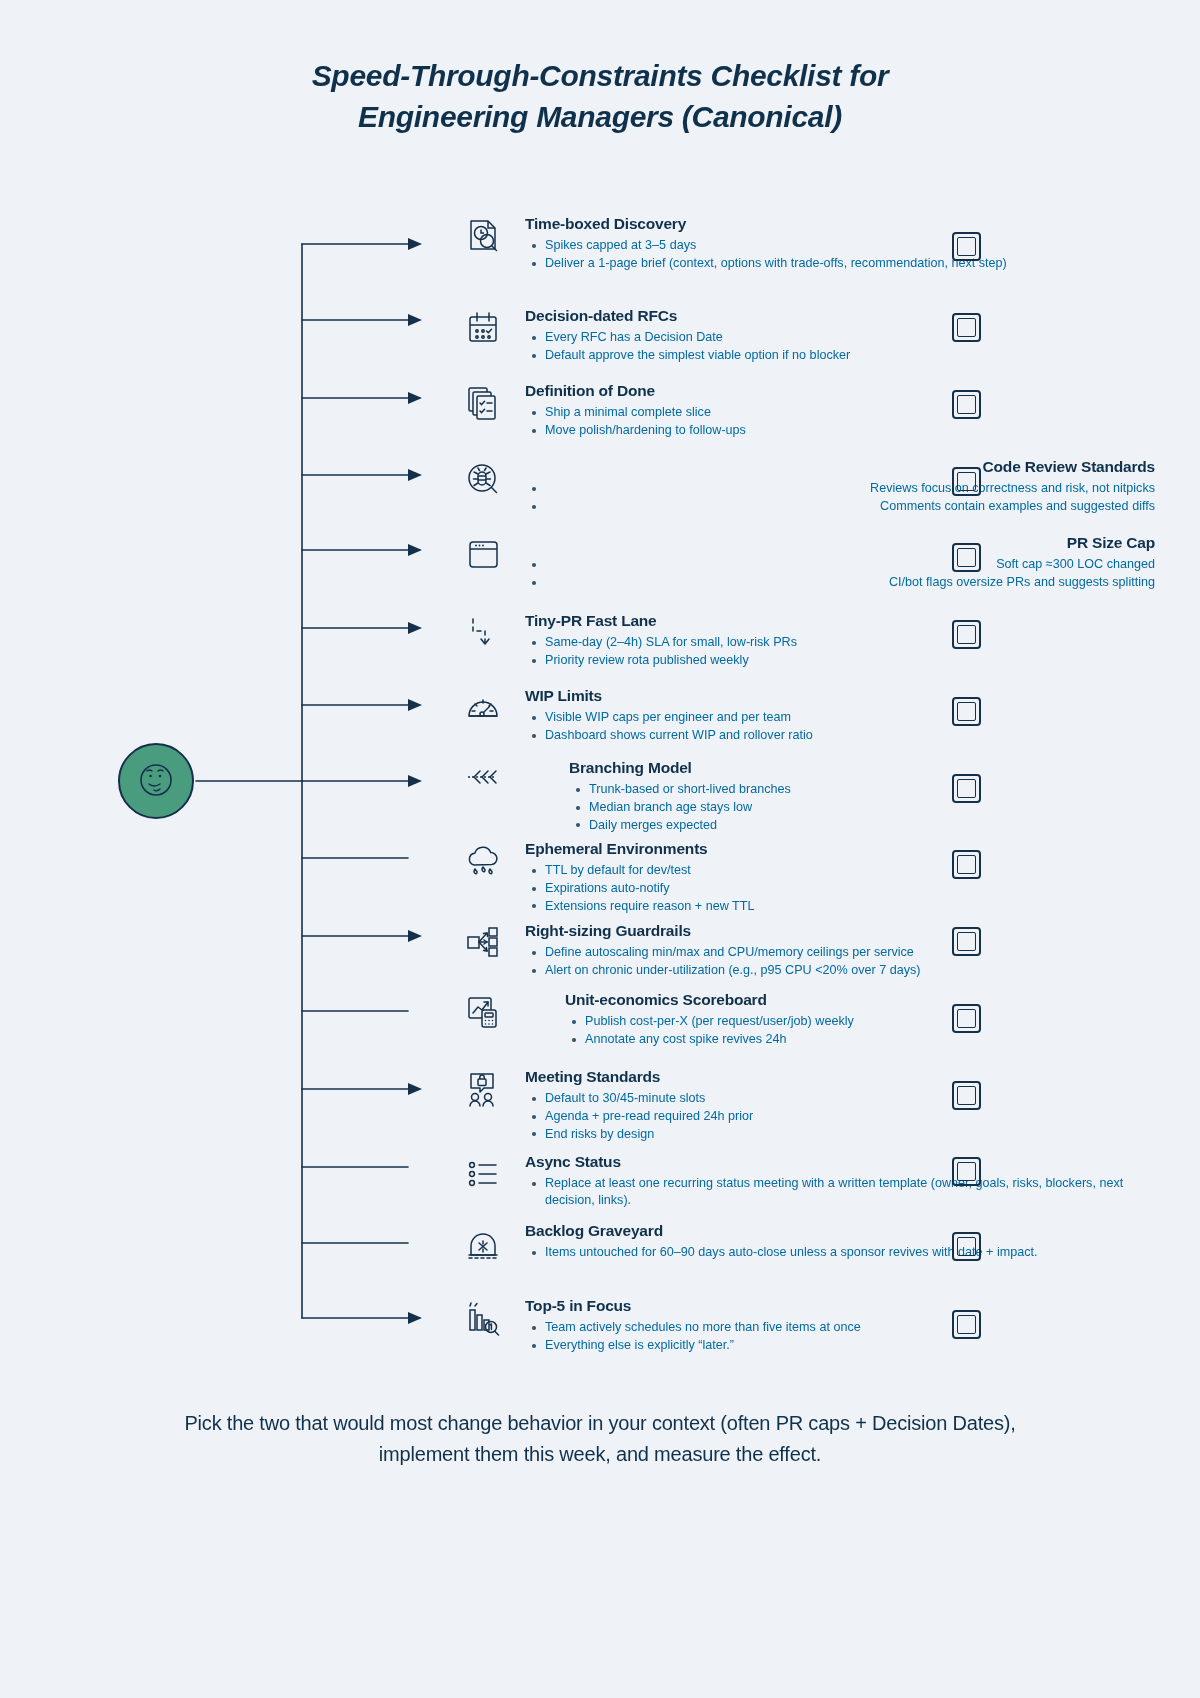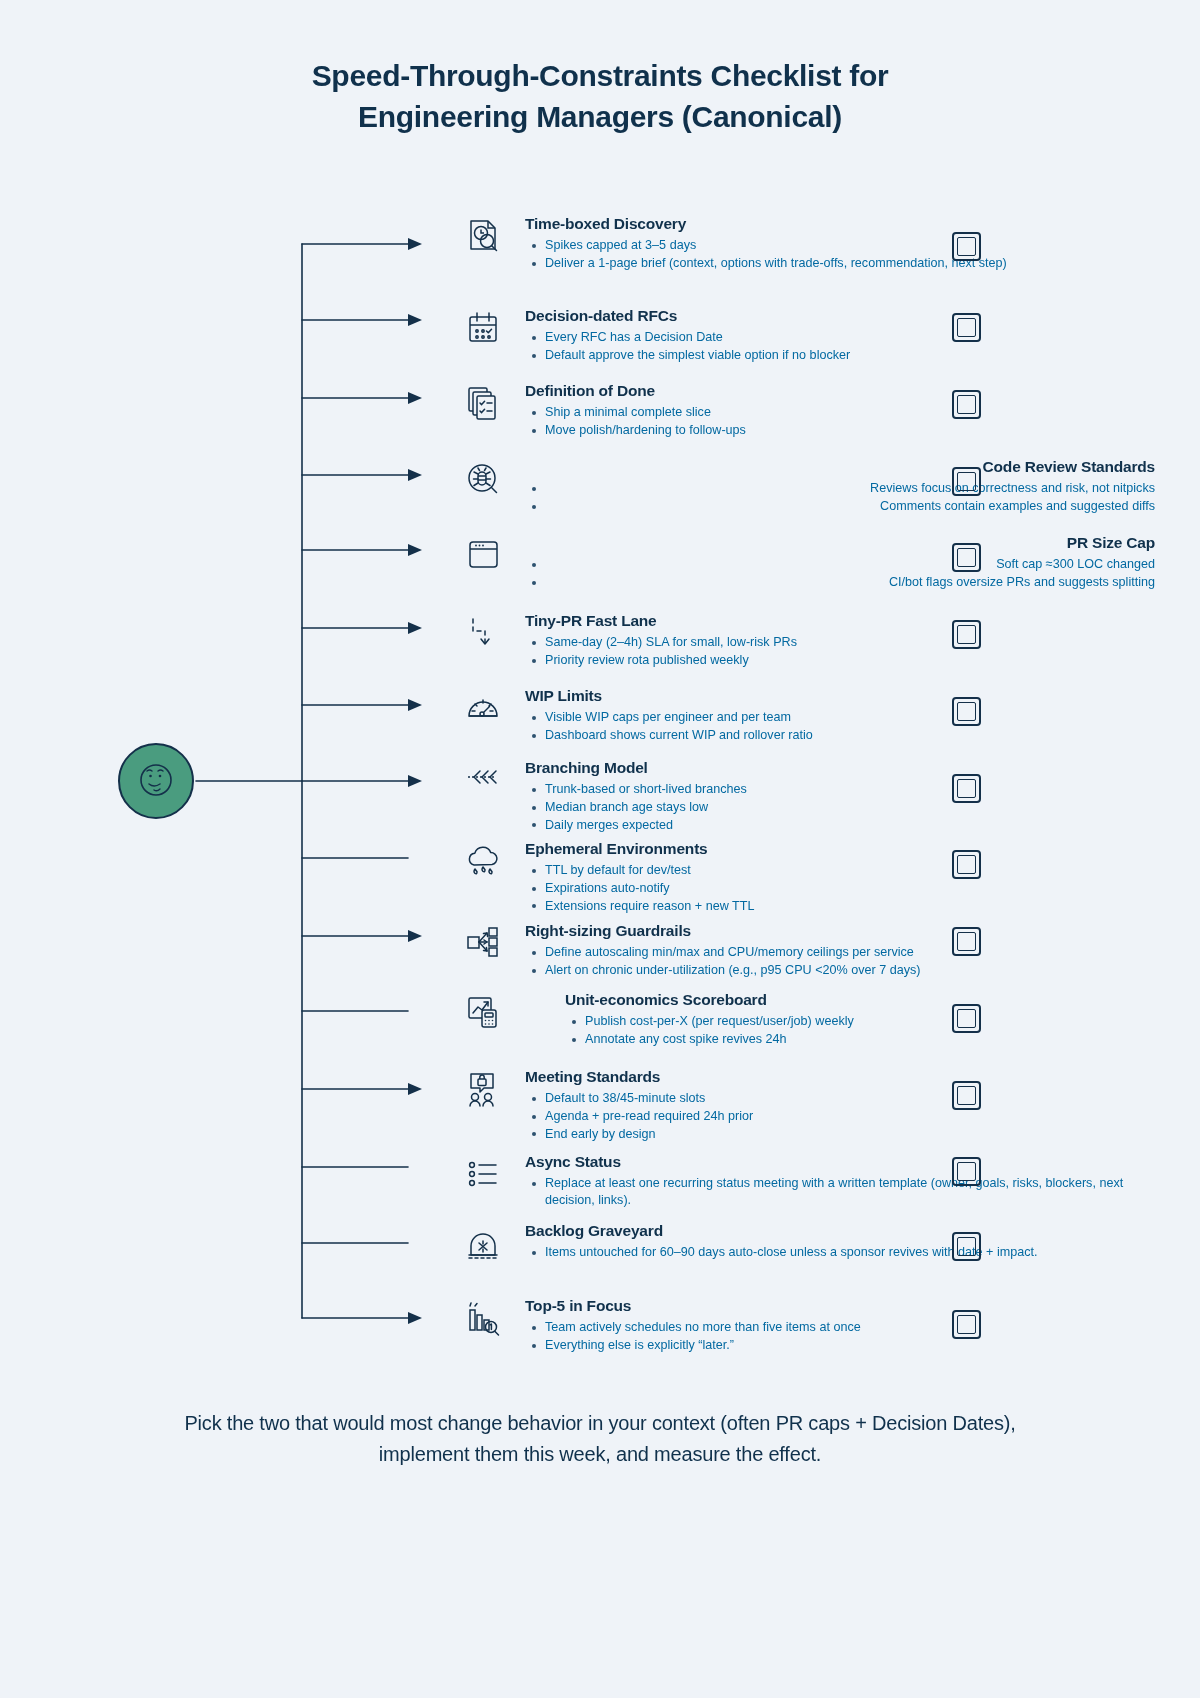--- a/index.html
+++ b/index.html
@@ -11,20 +11,21 @@
     font-family: "Liberation Sans", sans-serif;
     color: #14304a;
     position: relative;
     overflow: hidden;
   }
 
   
   .title-block {
     padding-top: 56px;
     text-align: center;
+    font-style: italic;
   }
   .title-line {
     font-size: 30px;
     font-weight: bold;
     letter-spacing: -0.3px;
     color: #10314c;
     line-height: 1.35;
   }
 
   
@@ -343,21 +344,21 @@
     <div class="item-body">
       <div class="item-title">WIP Limits</div>
       <ul class="bullets">
         <li>Visible WIP caps per engineer and per team</li>
         <li>Dashboard shows current WIP and rollover ratio</li>
       </ul>
     </div>
   </div>
   <div class="checkbox" style="top:501px;"></div>
 
-  <div class="item" style="top:562px;">
+  <div class="item" style="top:562px;gap:44px;">
     <div class="item-icon">
       <svg width="44" height="44" viewBox="0 0 44 44" fill="none" stroke="#14304a" stroke-width="1.5">
         <path d="M6 17 h28" stroke-dasharray="2 2"></path>
         <path d="M18 11 l-6 6 l6 6" stroke-linecap="round" stroke-linejoin="round"></path>
         <path d="M26 11 l-6 6 l6 6" stroke-linecap="round" stroke-linejoin="round"></path>
         <path d="M34 11 l-6 6 l6 6" stroke-linecap="round" stroke-linejoin="round"></path>
       </svg>
     </div>
     <div class="item-body">
       <div class="item-title">Branching Model</div>
@@ -449,23 +450,23 @@
         <path d="M17.8 10 v-1.8 a2.2 2.2 0 0 1 4.4 0 v1.8"></path>
         <circle cx="13" cy="28" r="3.5"></circle>
         <path d="M8 37 a5 5 0 0 1 10 0" stroke-linecap="round"></path>
         <circle cx="26" cy="28" r="3.5"></circle>
         <path d="M21 37 a5 5 0 0 1 10 0" stroke-linecap="round"></path>
       </svg>
     </div>
     <div class="item-body">
       <div class="item-title">Meeting Standards</div>
       <ul class="bullets">
-        <li>Default to 38/45-minute slots</li>
+        <li>Default to 30/45-minute slots</li>
         <li>Agenda + pre-read required 24h prior</li>
-        <li>End early by design</li>
+        <li>End risks by design</li>
       </ul>
     </div>
   </div>
   <div class="checkbox" style="top:885px;"></div>
 
   <div class="item" style="top:956px;">
     <div class="item-icon">
       <svg width="44" height="44" viewBox="0 0 44 44" fill="none" stroke="#14304a" stroke-width="1.5">
         <circle cx="10" cy="11" r="2.4"></circle>
         <path d="M17 11 h17" stroke-linecap="round"></path>

